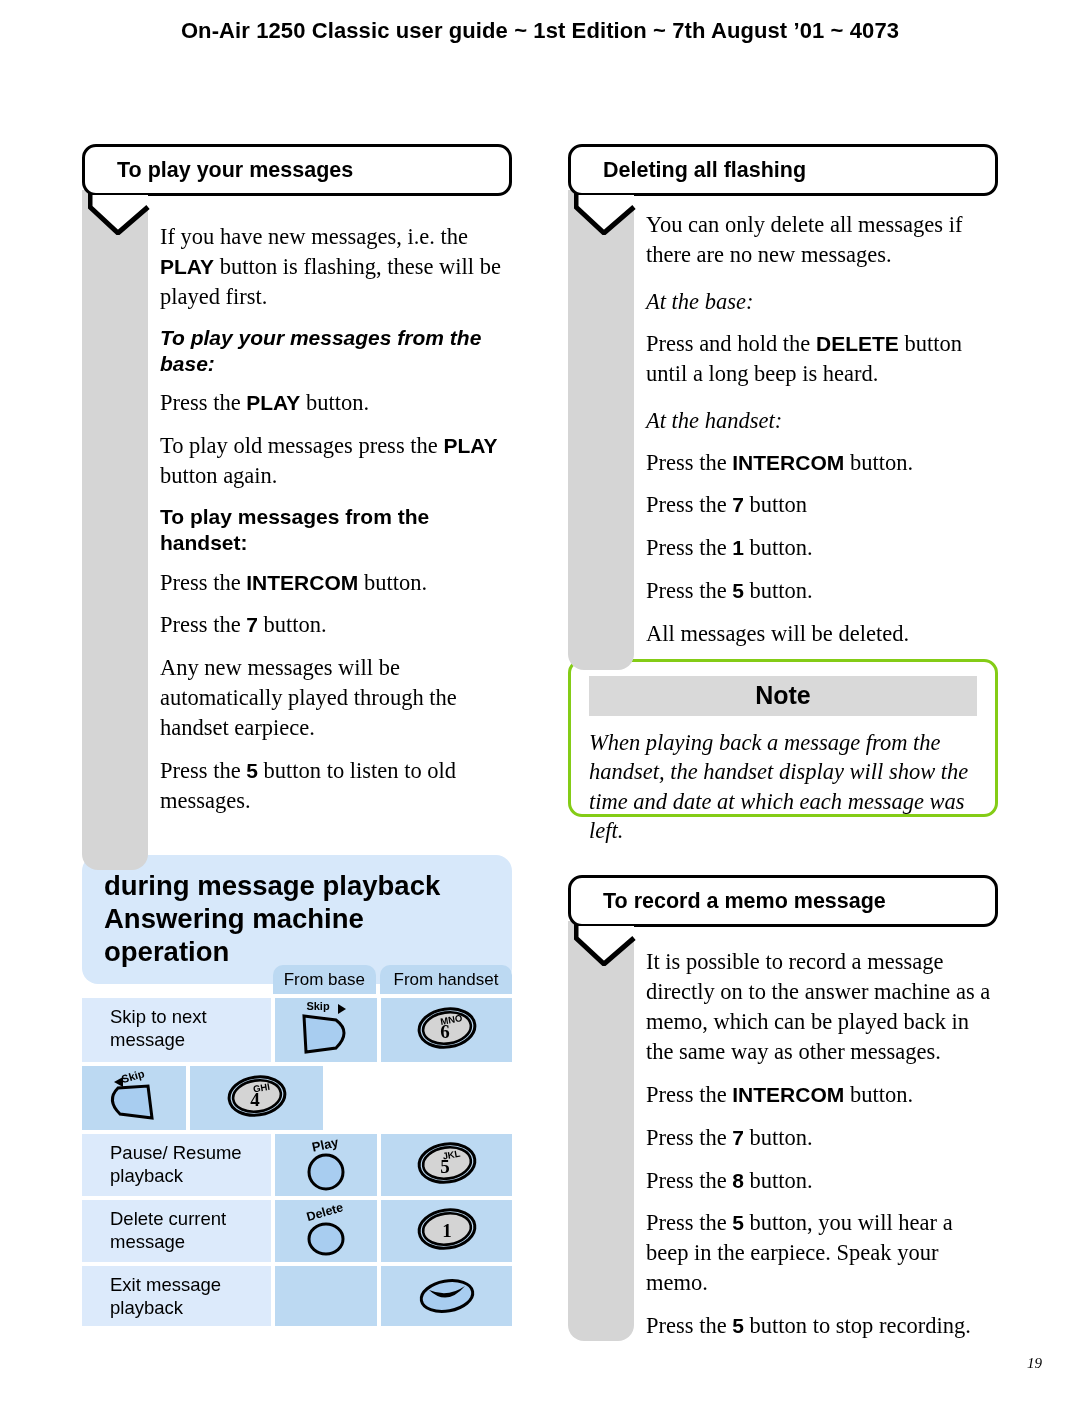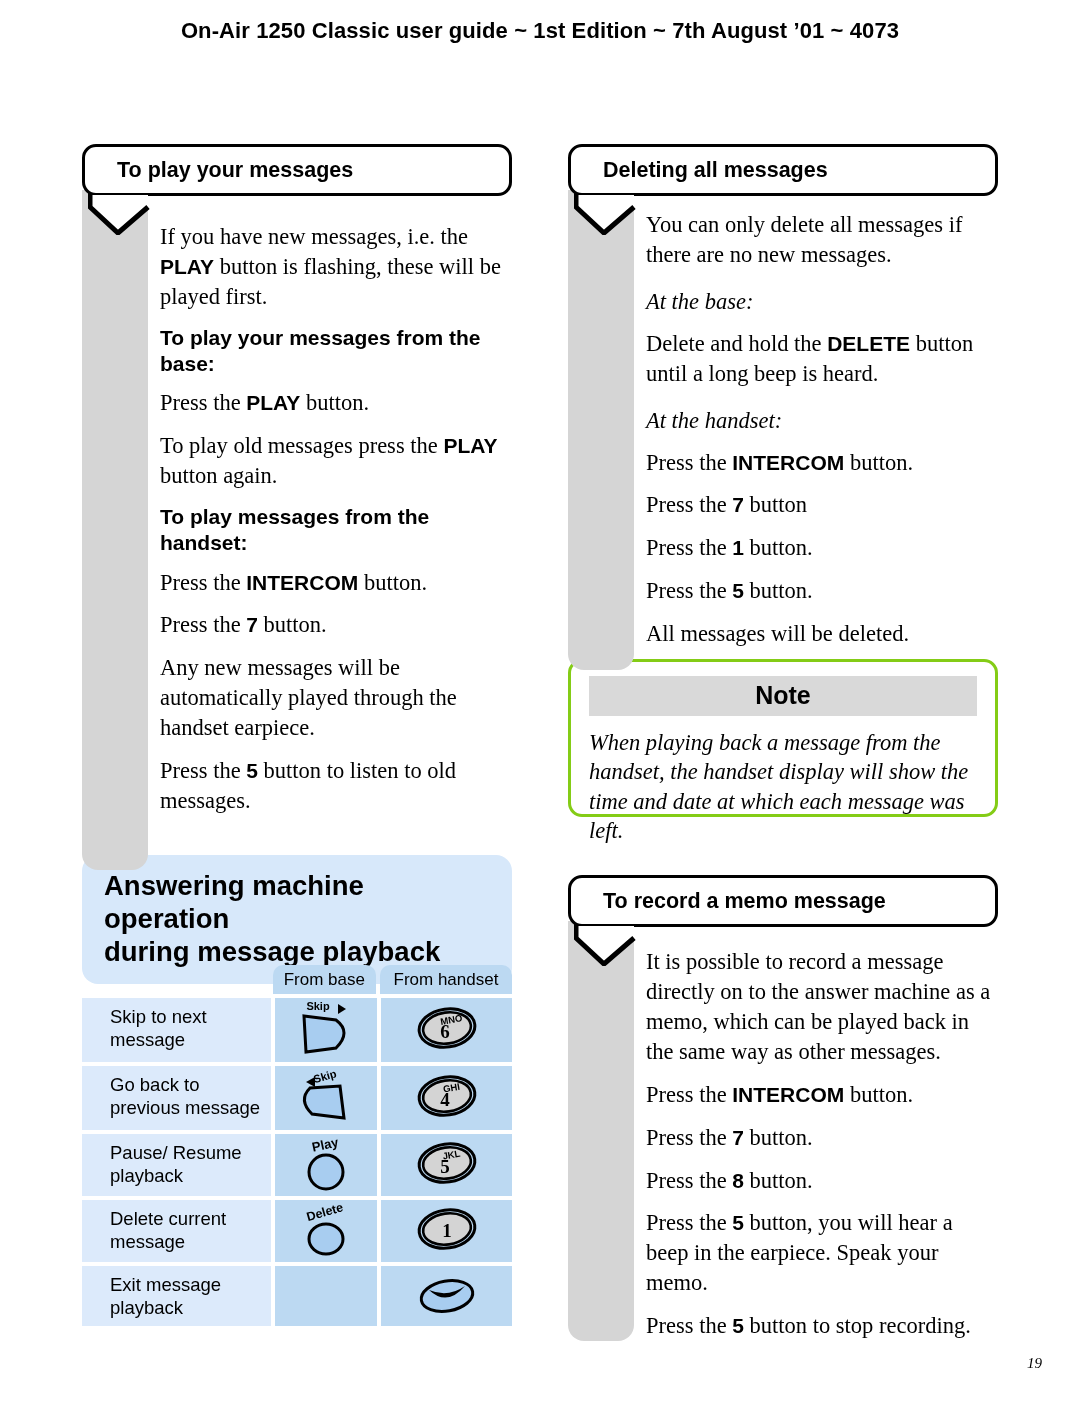--- a/index.html
+++ b/index.html
@@ -79,21 +79,21 @@
     left:78px; top:70px;
     font-family:"Liberation Serif", serif;
     font-size:22.5px;
     line-height:1.33;
     color:#000;
   }
   .para{ margin:0 0 13px 0; }
   .b{ font-family:"Liberation Sans", sans-serif; font-weight:bold; font-size:21px; }
   .sub-bold{
     font-family:"Liberation Sans", sans-serif;
-    font-weight:bold; 
+    font-weight:bold; font-style:italic;
     font-size:21px; line-height:1.25;
     margin:2px 0 11px 0;
   }
   .sub-bold2{
     font-family:"Liberation Sans", sans-serif;
     font-weight:bold; font-style:normal;
     font-size:21px; line-height:1.25;
     margin:2px 0 11px 0;
   }
   .ital{ font-style:italic; margin:17px 0 12px 0; }
@@ -254,21 +254,21 @@
 
       <p class="para"><span>Press the </span><span class="b">5</span><span> button to listen to old messages.</span></p>
     </div>
   </div>
 
   <div class="section" style="left:568px; top:144px; width:430px;">
 
     <div class="rail" style="height:480px;"></div>
 
     <div class="callout" style="width:430px;">
-      <span class="callout-title">Deleting all messages</span>
+      <span class="callout-title">Deleting all flashing</span>
     </div>
 
     <svg class="tail" viewBox="0 0 64 42">
       <path d="M2,2 L2,14 L30,40 L60,14 L60,2" fill="#ffffff" stroke="none"></path>
       <path d="M2,0 L2,14 L30,40 L60,14" fill="none" stroke="#000" stroke-width="5"></path>
     </svg>
 
     <div class="key" style="left:8px; top:185px;">
       <svg width="56" height="56" viewBox="0 0 56 56">
         <text x="28" y="14" text-anchor="middle" transform="rotate(-14 28 14)" font-family="Liberation Sans, sans-serif" font-size="12" font-weight="bold">Delete</text>
@@ -302,21 +302,21 @@
         <text x="33" y="17" text-anchor="middle" transform="rotate(-9 33 17)" font-family="Liberation Sans, sans-serif" font-size="9.5" font-weight="bold">JKL</text>
         <text x="27" y="33" text-anchor="middle" font-family="Liberation Serif, serif" font-size="19" font-weight="bold">5</text>
       </svg>
     </div>
 
     <div class="body-col" style="width:352px; top:66px;">
       <p class="para">You can only delete all messages if there are no new messages.</p>
 
       <p class="ital">At the base:</p>
 
-      <p class="para"><span>Delete and hold the </span><span class="b">DELETE</span><span> button until a long beep is heard.</span></p>
+      <p class="para"><span>Press and hold the </span><span class="b">DELETE</span><span> button until a long beep is heard.</span></p>
 
       <p class="ital">At the handset:</p>
 
       <p class="para"><span>Press the </span><span class="b">INTERCOM</span><span> button.</span></p>
 
       <p class="para"><span>Press the </span><span class="b">7</span><span> button</span></p>
 
       <p class="para"><span>Press the </span><span class="b">1</span><span> button.</span></p>
 
       <p class="para"><span>Press the </span><span class="b">5</span><span> button.</span></p>
@@ -324,22 +324,22 @@
       <p class="para">All messages will be deleted.</p>
     </div>
   </div>
 
   <div class="note-box" style="left:568px; top:659px; width:430px; height:158px;">
     <div class="note-head">Note</div>
     <div class="note-body">When playing back a message from the handset, the handset display will show the time and date at which each message was left.</div>
   </div>
 
   <div class="blue-heading" style="left:82px; top:855px; width:430px;">
+    <div>during message playback</div>
     <div>Answering machine operation</div>
-    <div>during message playback</div>
   </div>
 
   <div class="pb-table" style="left:82px; top:965px; width:430px;">
 
     <div class="pb-head-row">
       <div class="pb-head-spacer"></div>
       <div class="pb-head-cell">From base</div>
       <div class="pb-head-cell wide">From handset</div>
     </div>
 
@@ -358,21 +358,20 @@
         <svg width="70" height="54" viewBox="0 0 70 54">
           <ellipse cx="35" cy="27" rx="28" ry="19" fill="none" stroke="#000" stroke-width="3" transform="rotate(-8 35 27)"></ellipse>
           <ellipse cx="35" cy="27" rx="24" ry="15.5" fill="#d4d4d4" stroke="#000" stroke-width="2.6" transform="rotate(-8 35 27)"></ellipse>
           <text x="40" y="22" text-anchor="middle" transform="rotate(-10 40 22)" font-family="Liberation Sans, sans-serif" font-size="9.5" font-weight="bold">MNO</text>
           <text x="33" y="37" text-anchor="middle" font-family="Liberation Serif, serif" font-size="19" font-weight="bold">6</text>
         </svg></span>
       </div>
     </div>
 
     <div class="pb-row">
-      <div class="pb-label">Go back to previous message</div>
       <div class="pb-cell">
         <span>
         <svg width="84" height="60" viewBox="0 0 84 60">
           <text x="42" y="14" text-anchor="middle" transform="rotate(-16 42 14)" font-family="Liberation Sans, sans-serif" font-size="11" font-weight="bold">Skip</text>
           <polygon points="22,16 31,11 31,21" fill="#000"></polygon>
           <path d="M56,20 L60,52 L28,48 Q14,34 26,22 Z" fill="#a8cdf0" stroke="#000" stroke-width="3"></path>
         </svg></span>
       </div>
       <div class="pb-cell wide">
         <span>

